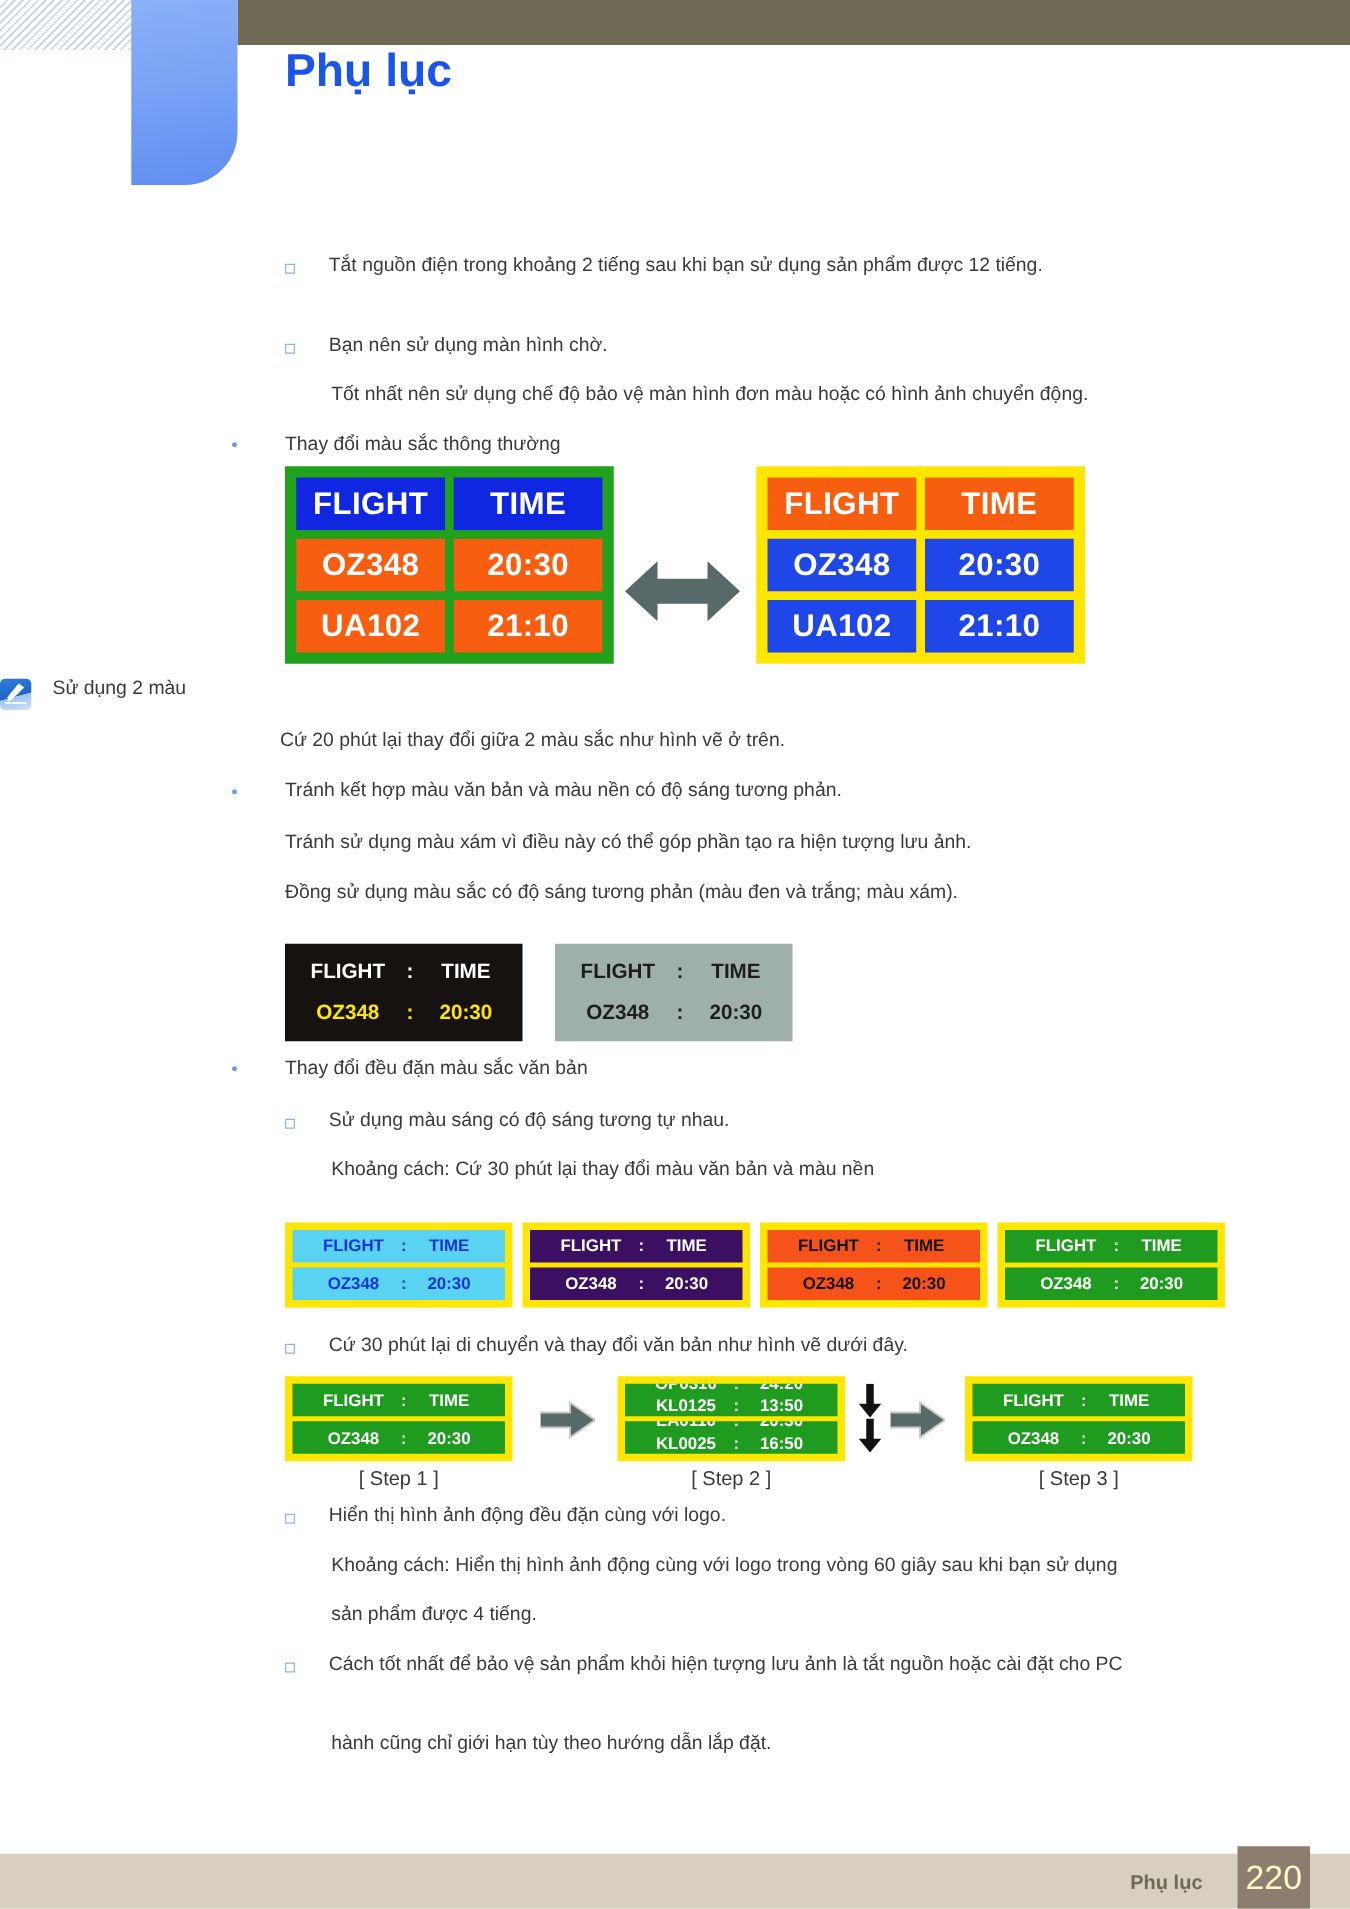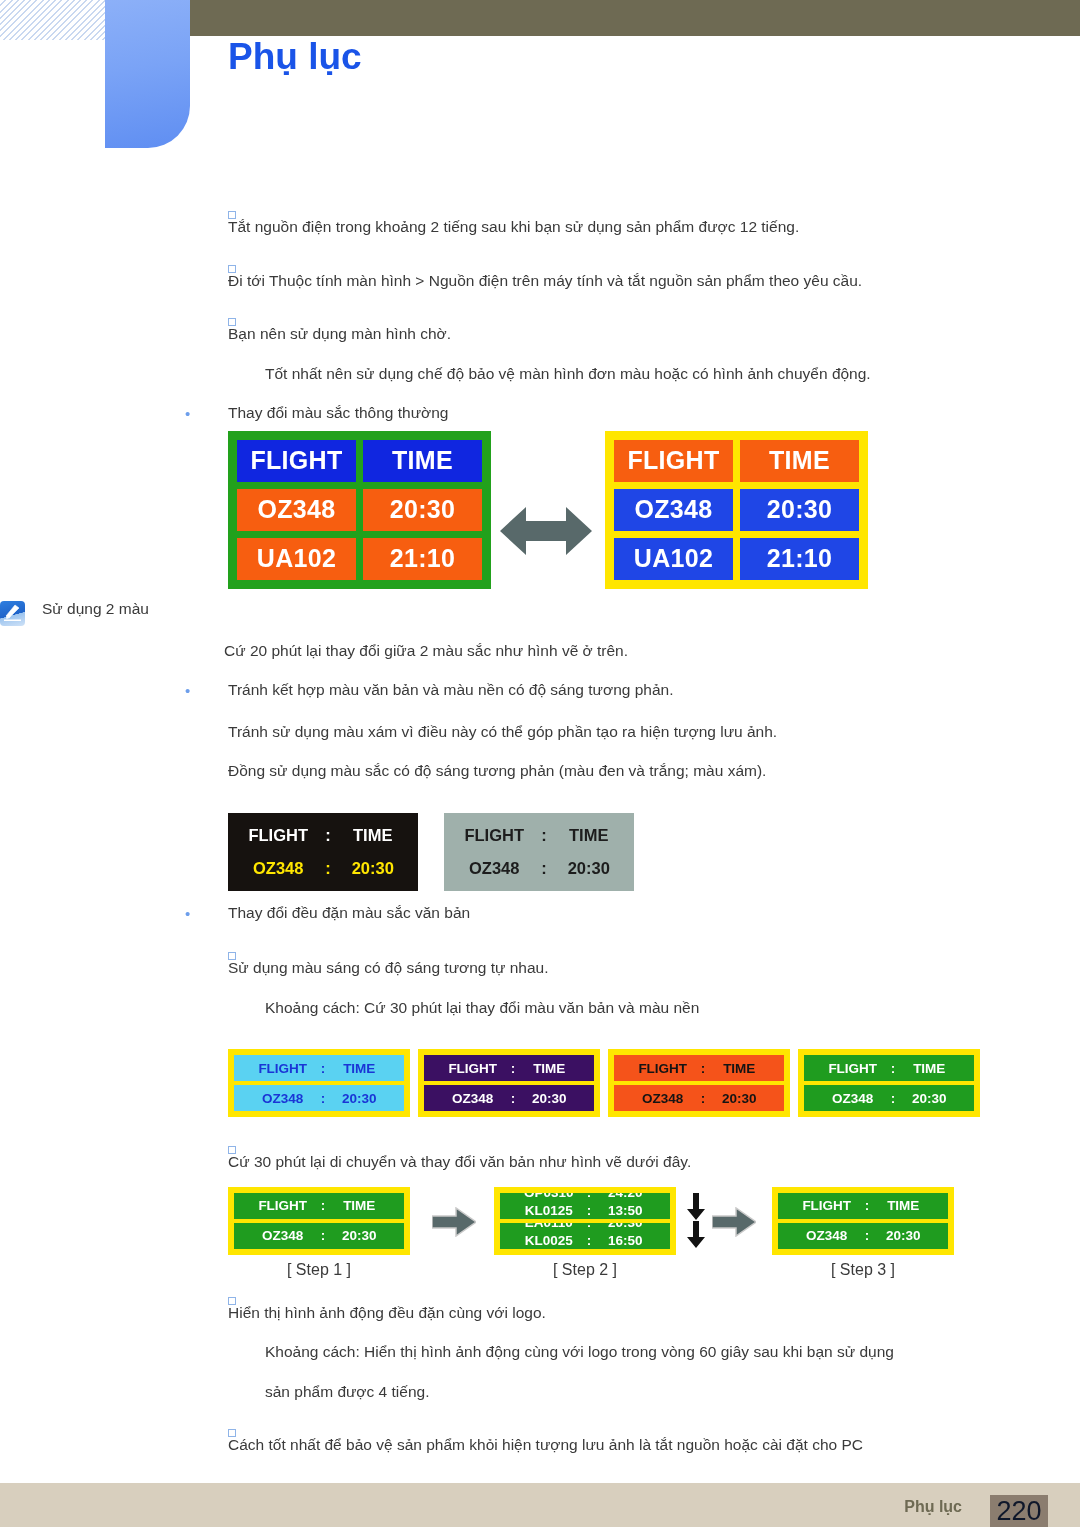--- a/index.html
+++ b/index.html
@@ -35,21 +35,21 @@
   
   .content { position: absolute; left: 0; top: 205px; width: 1080px; }
 
   .row { display: flex; align-items: flex-start; }
   .txt {
     font-size: 15.5px; color: #3a3a3a; line-height: 1.0;
     font-family: "Liberation Sans", sans-serif;
   }
 
   .lvl1 { margin-left: 185px; }
-  .lvl2 { margin-left: 228px; flex-direction: column; }
+  .lvl2 { margin-left: 228px; }
 
   .bullet-dot {
     width: 14px; flex: 0 0 14px; color: #6d9eeb; font-size: 15px; line-height: 1.1;
     padding-top: 1px;
   }
   .bullet-sq {
     width: 8px; height: 8px; flex: 0 0 8px; margin-right: 27px; margin-top: 6px;
     border: 1px solid #8fb4e8; background: #fff;
   }
   .sp { height: 24px; }
@@ -161,22 +161,22 @@
   
   .footer-bar {
     position: absolute; left: 0; bottom: 0; width: 1080px; height: 44px;
     background: #d8cfbe;
   }
   .footer-label {
     position: absolute; right: 118px; bottom: 11px;
     font-size: 16px; color: #6e6a53; font-weight: bold;
   }
   .footer-page {
-    position: absolute; right: 32px; bottom: 0; width: 58px; height: 32px;
-    background: #8b7d6f; color: #0f172a; font-size: 27px;
+    position: absolute; right: 32px; bottom: 0; width: 58px; height: 50px;
+    background: #8b7d6f; color: #fef9c3; font-size: 27px;
     display: flex; align-items: center; justify-content: center;
   }
 </style>
 </head>
 <body>
 
 <div class="page">
 
   <div class="hatch"></div>
   <div class="olive-bar"></div>
@@ -184,24 +184,20 @@
   <div class="page-title">Phụ lục</div>
 
   <div class="content">
 
     <div class="row lvl2">
       <div class="bullet-sq"></div>
       <div class="txt">Tắt nguồn điện trong khoảng 2 tiếng sau khi bạn sử dụng sản phẩm được 12 tiếng.</div>
     </div>
     <div class="sp"></div>
 
-    <div class="row lvl2">
-      <div class="bullet-sq"></div>
-      <div class="txt">Đi tới Thuộc tính màn hình &gt; Nguồn điện trên máy tính và tắt nguồn sản phẩm theo yêu cầu.</div>
-    </div>
     <div class="sp"></div>
 
     <div class="row lvl2">
       <div class="bullet-sq"></div>
       <div class="txt">Bạn nên sử dụng màn hình chờ.</div>
     </div>
     <div class="sp"></div>
 
     <div class="row" style="margin-left:265px">
       <div class="txt">Tốt nhất nên sử dụng chế độ bảo vệ màn hình đơn màu hoặc có hình ảnh chuyển động.</div>

